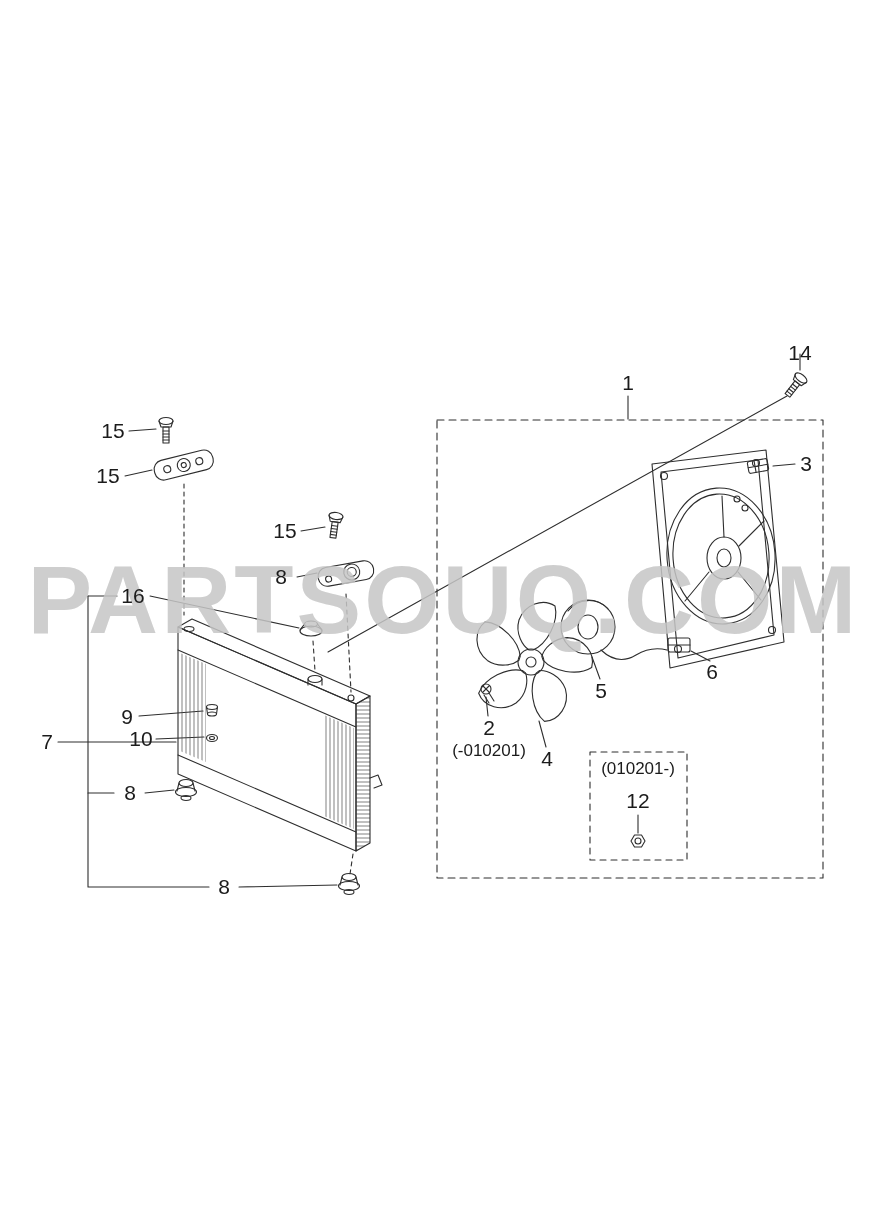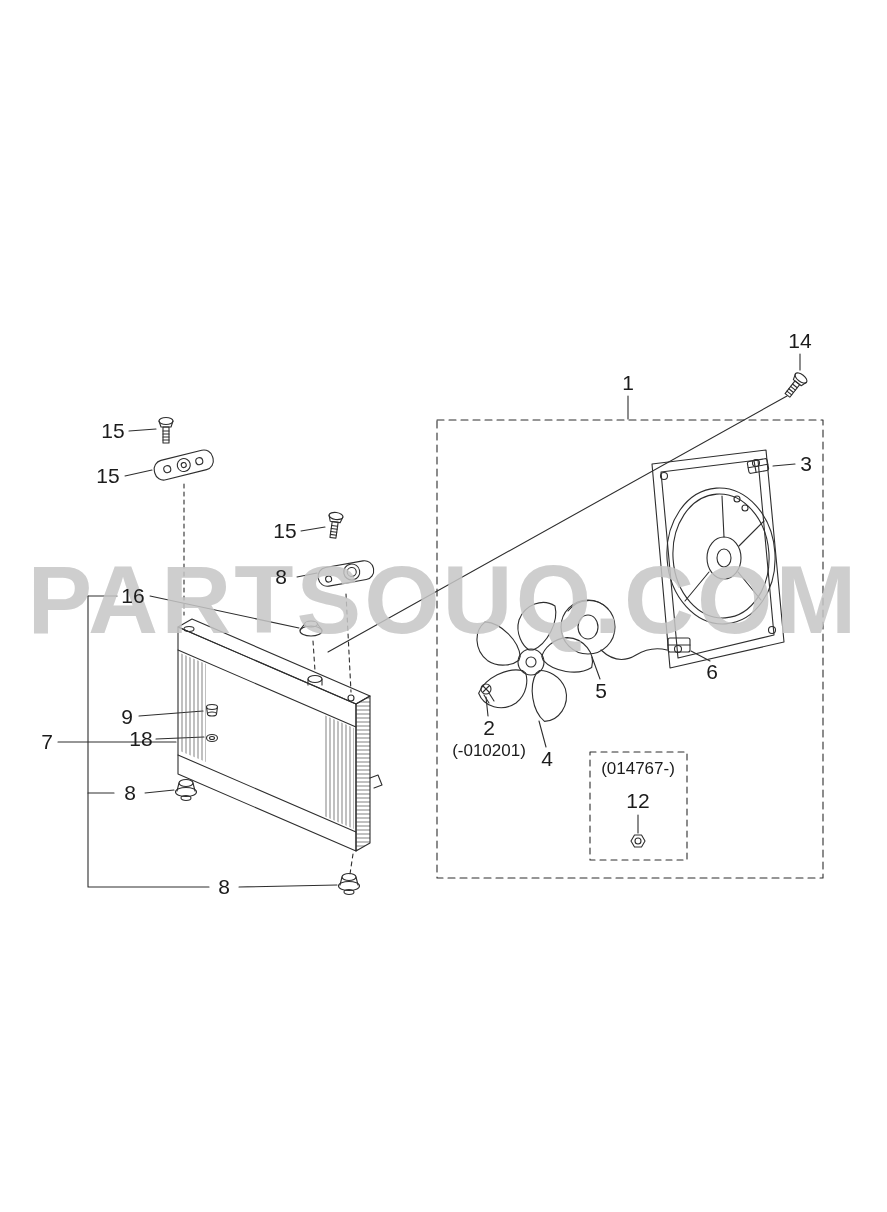--- a/index.html
+++ b/index.html
@@ -218,23 +218,23 @@
   <div class="label" style="left:489px;top:728px">2</div>
   <div class="label small" style="left:489px;top:751px">(-010201)</div>
   <div class="label" style="left:806px;top:464px">3</div>
   <div class="label" style="left:547px;top:759px">4</div>
   <div class="label" style="left:601px;top:691px">5</div>
   <div class="label" style="left:712px;top:672px">6</div>
   <div class="label" style="left:47px;top:742px">7</div>
   <div class="label" style="left:130px;top:793px">8</div>
   <div class="label" style="left:224px;top:887px">8</div>
   <div class="label" style="left:127px;top:717px">9</div>
-  <div class="label" style="left:141px;top:739px">18</div>
+  <div class="label" style="left:141px;top:739px">10</div>
   <div class="label" style="left:133px;top:596px">16</div>
   <div class="label" style="left:108px;top:476px">15</div>
   <div class="label" style="left:281px;top:577px">8</div>
-  <div class="label" style="left:800px;top:341px">14</div>
+  <div class="label" style="left:800px;top:353px">14</div>
   <div class="label" style="left:113px;top:431px">15</div>
   <div class="label" style="left:285px;top:531px">15</div>
-  <div class="label small" style="left:638px;top:769px">(014767-)</div>
+  <div class="label small" style="left:638px;top:769px">(010201-)</div>
   <div class="label" style="left:638px;top:801px">12</div>
 
 </div>
 
 </body></html>

